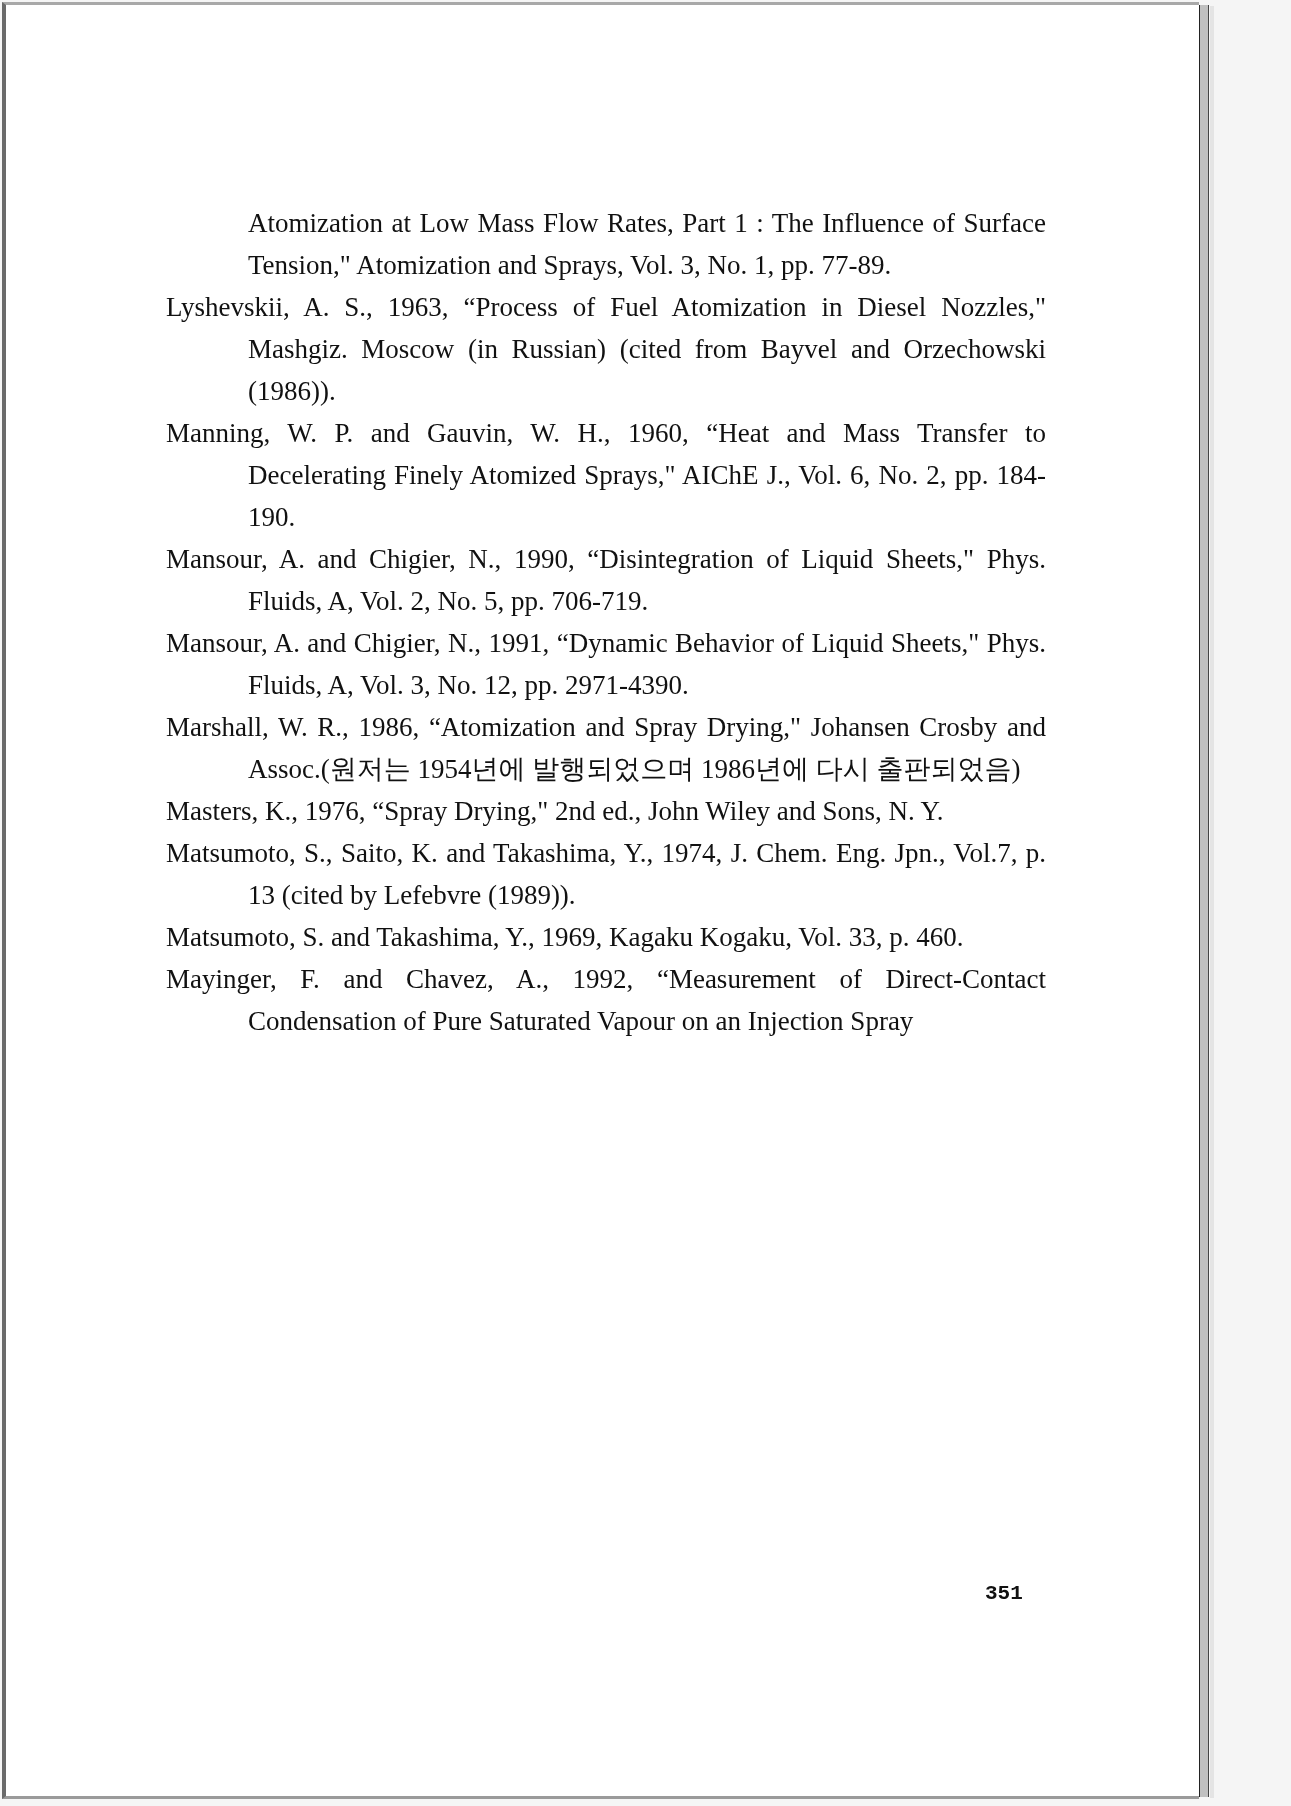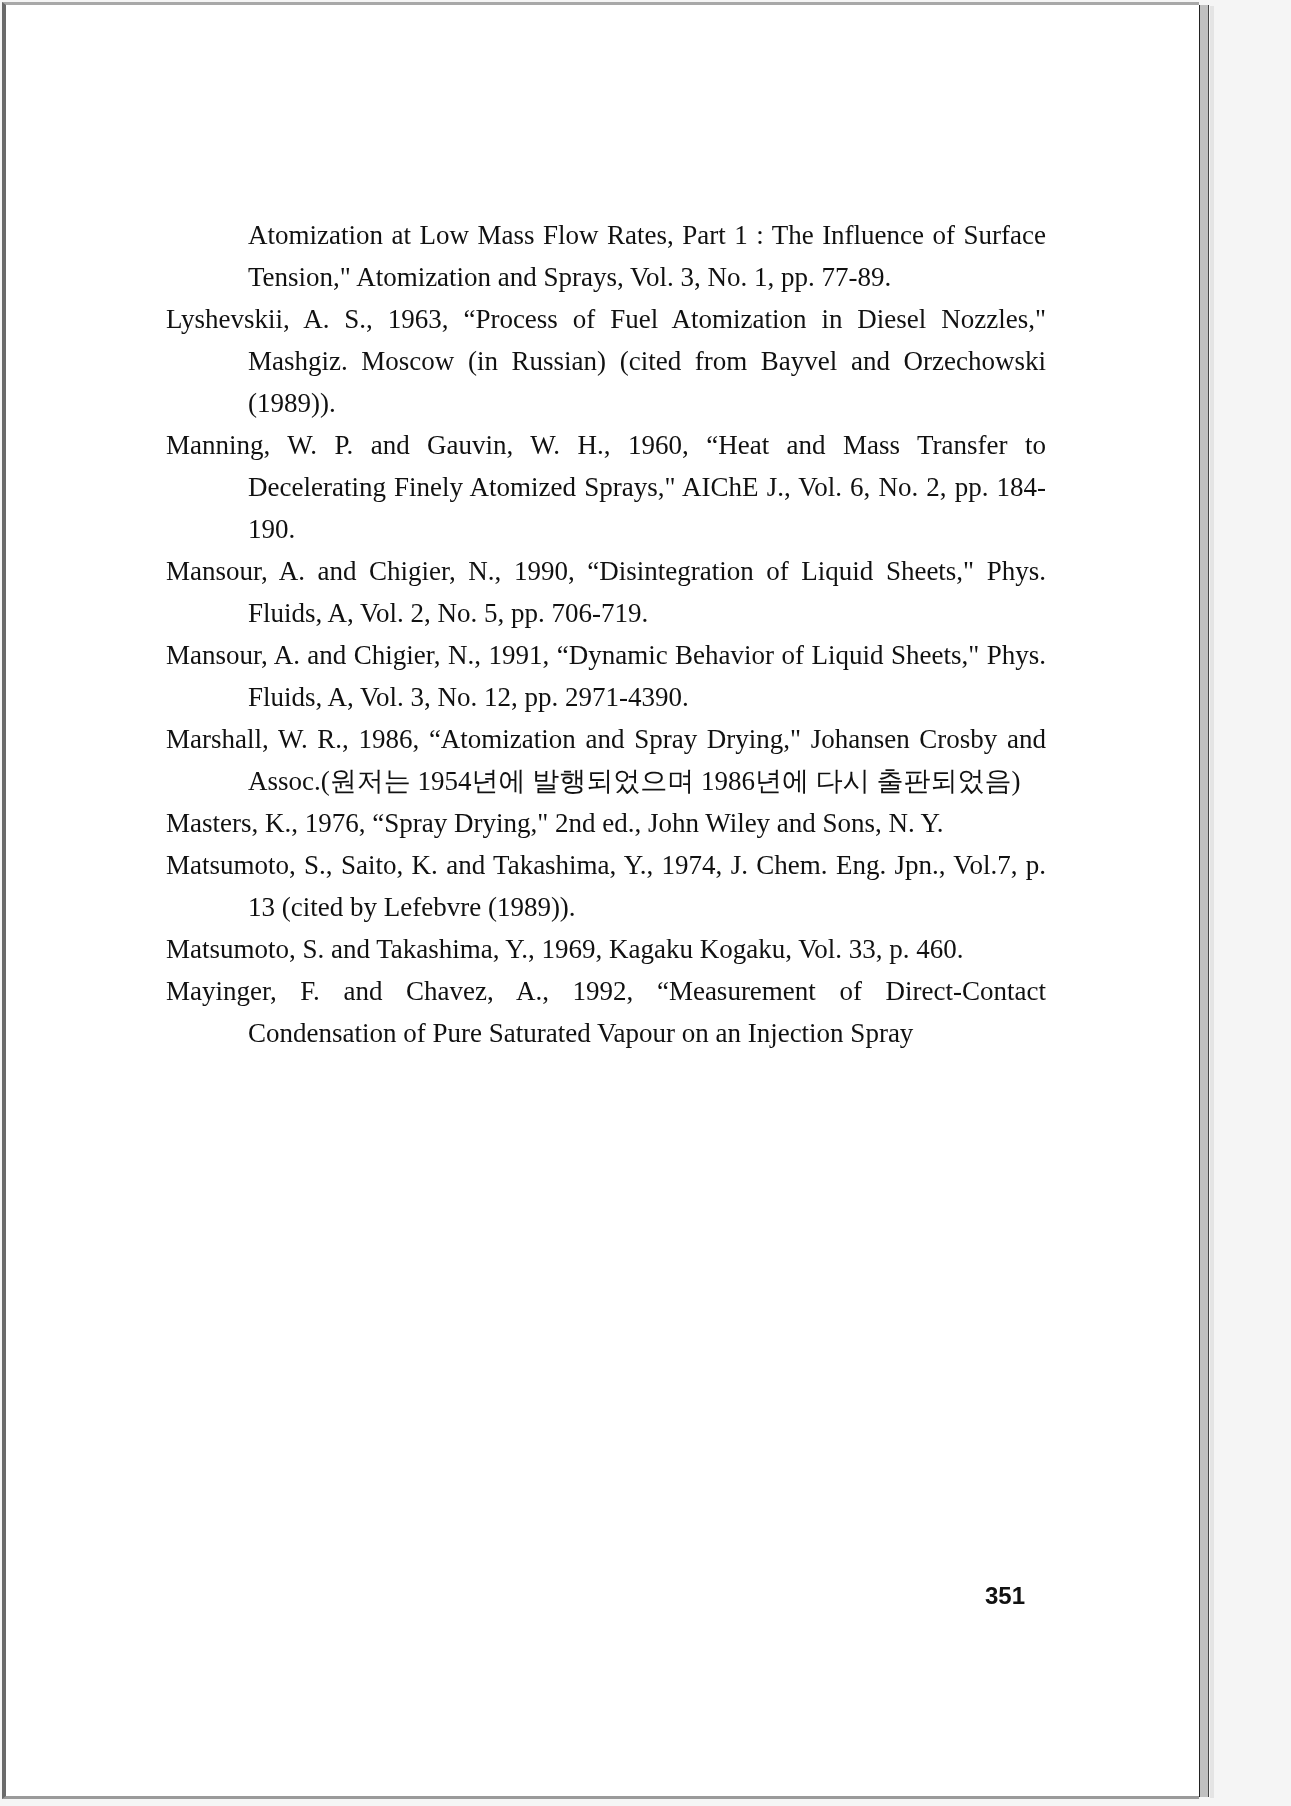--- a/index.html
+++ b/index.html
@@ -46,51 +46,50 @@
     }
     .refs {
       position: absolute;
       left: 166px;
       top: 202px;
       width: 880px;
       font-family: "Liberation Serif", "DejaVu Serif", serif;
       font-size: 27px;
       line-height: 42px;
       color: #111;
-      margin-top: 12px;
     }
     .ref {
       text-indent: -82px;
       padding-left: 82px;
       text-align: justify;
       margin: 0;
     }
     .ref.cont {
       text-indent: 0;
     }
     .page-number {
       position: absolute;
       left: 985px;
       top: 1582px;
-      font-family: Liberation Sans, sans-serif;
+      font-family: Liberation Mono, monospace;
       font-weight: bold;
-      font-size: 24px;
+      font-size: 21px;
       color: #111;
     }
   </style>
 </head>
 <body>
 
 <div class="page"></div>
 <div class="page-edge"></div>
 <div class="page-edge-shadow"></div>
 
 <div class="refs">
   <p class="ref cont">Atomization at Low Mass Flow Rates, Part 1 : The Influence of Surface Tension," Atomization and Sprays, Vol. 3, No. 1, pp. 77-89.</p>
-  <p class="ref">Lyshevskii, A. S., 1963, “Process of Fuel Atomization in Diesel Nozzles," Mashgiz. Moscow (in Russian) (cited from Bayvel and Orzechowski (1989)).</p>
+  <p class="ref">Lyshevskii, A. S., 1963, “Process of Fuel Atomization in Diesel Nozzles," Mashgiz. Moscow (in Russian) (cited from Bayvel and Orzechowski (1986)).</p>
   <p class="ref">Manning, W. P. and Gauvin, W. H., 1960, “Heat and Mass Transfer to Decelerating Finely Atomized Sprays," AIChE J., Vol. 6, No. 2, pp. 184-190.</p>
   <p class="ref">Mansour, A. and Chigier, N., 1990, “Disintegration of Liquid Sheets," Phys. Fluids, A, Vol. 2, No. 5, pp. 706-719.</p>
   <p class="ref">Mansour, A. and Chigier, N., 1991, “Dynamic Behavior of Liquid Sheets," Phys. Fluids, A, Vol. 3, No. 12, pp. 2971-4390.</p>
   <p class="ref">Marshall, W. R., 1986, “Atomization and Spray Drying," Johansen Crosby and Assoc.(원저는 1954년에 발행되었으며 1986년에 다시 출판되었음)</p>
   <p class="ref">Masters, K., 1976, “Spray Drying," 2nd ed., John Wiley and Sons, N. Y.</p>
   <p class="ref">Matsumoto, S., Saito, K. and Takashima, Y., 1974, J. Chem. Eng. Jpn., Vol.7, p. 13 (cited by Lefebvre (1989)).</p>
   <p class="ref">Matsumoto, S. and Takashima, Y., 1969, Kagaku Kogaku, Vol. 33, p. 460.</p>
   <p class="ref">Mayinger, F. and Chavez, A., 1992, “Measurement of Direct-Contact Condensation of Pure Saturated Vapour on an Injection Spray</p>
 </div>
 

